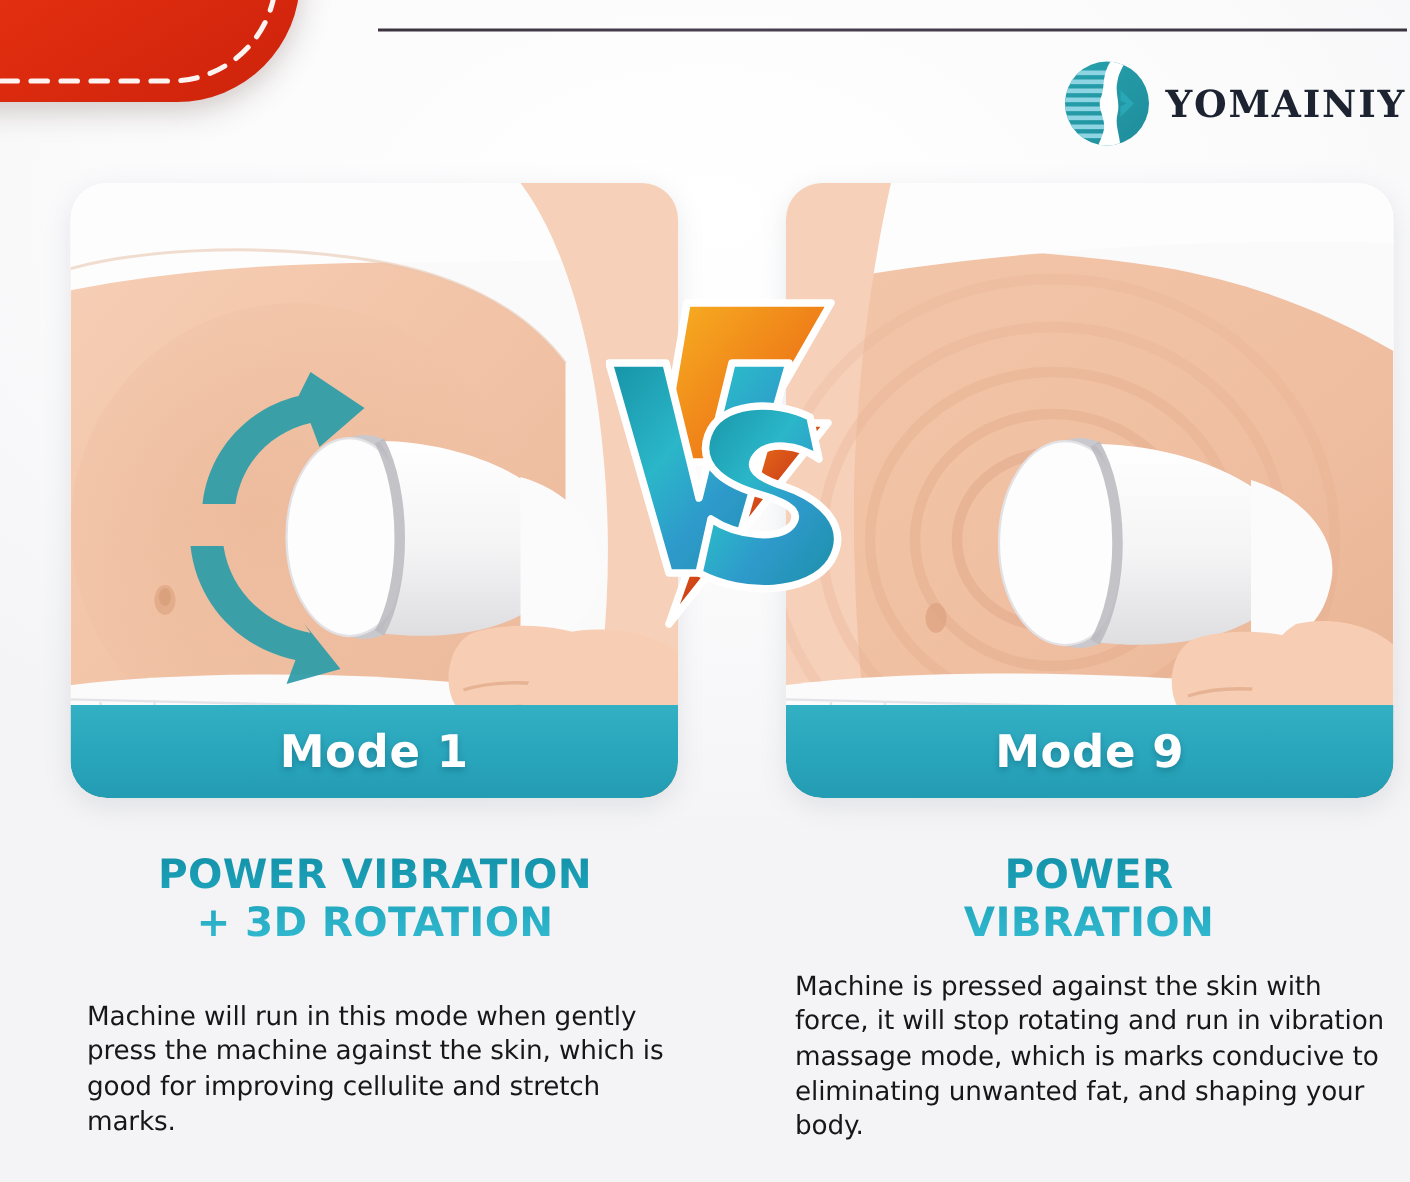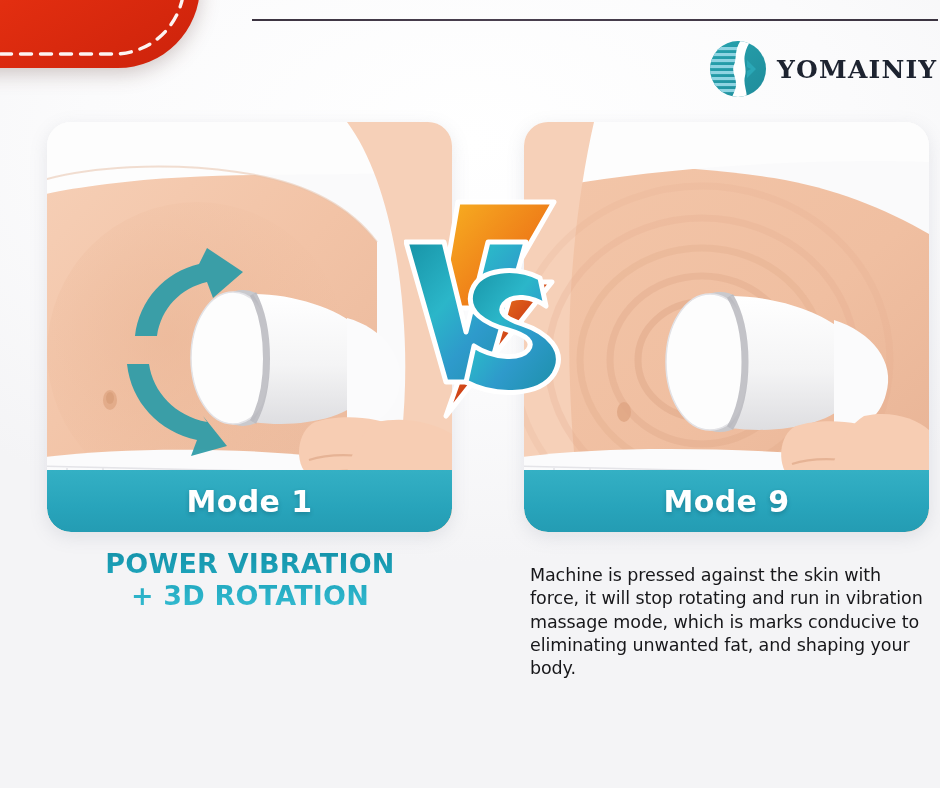--- a/index.html
+++ b/index.html
@@ -128,21 +128,21 @@
     top: 186px;
     width: 182px;
     height: 242px;
     pointer-events: none;
   }
   .vs svg { display:block; width:100%; height:100%; }
 
   
   .col {
     position: absolute;
-    top: 548px;
+    top: 568px;
     width: 412px;
   }
   .col.left  { left: 44px; }
   .col.right { left: 520px; }
 
   .headline {
     margin: 0;
     text-align: center;
     font-family: "DejaVu Sans", sans-serif;
     font-weight: 700;
@@ -389,19 +389,21 @@
                  C124,150 130,156 124,164 C116,174 88,172 70,160
                  L62,196 C92,212 136,210 150,188
                  C164,164 142,146 118,138 C100,132 94,126 100,118
                  C108,108 128,110 142,120 Z" fill="url(#vsG)" stroke="#FFFFFF" stroke-width="5" stroke-linejoin="round"></path>
       </svg>
     </div>
   </div>
 
   <div class="col left">
     <h2 class="headline">POWER VIBRATION<br>+ 3D ROTATION</h2>
+    <p class="body-copy">Machine will run in this mode when gently press the machine against the skin, which is good for improving cellulite and stretch marks.</p>
   </div>
 
   <div class="col right">
+    <h2 class="headline">POWER<br>VIBRATION</h2>
     <p class="body-copy">Machine is pressed against the skin with force, it will stop rotating and run in vibration massage mode, which is marks conducive to eliminating unwanted fat, and shaping your body.</p>
   </div>
 
 </div>
 
 </body></html>

